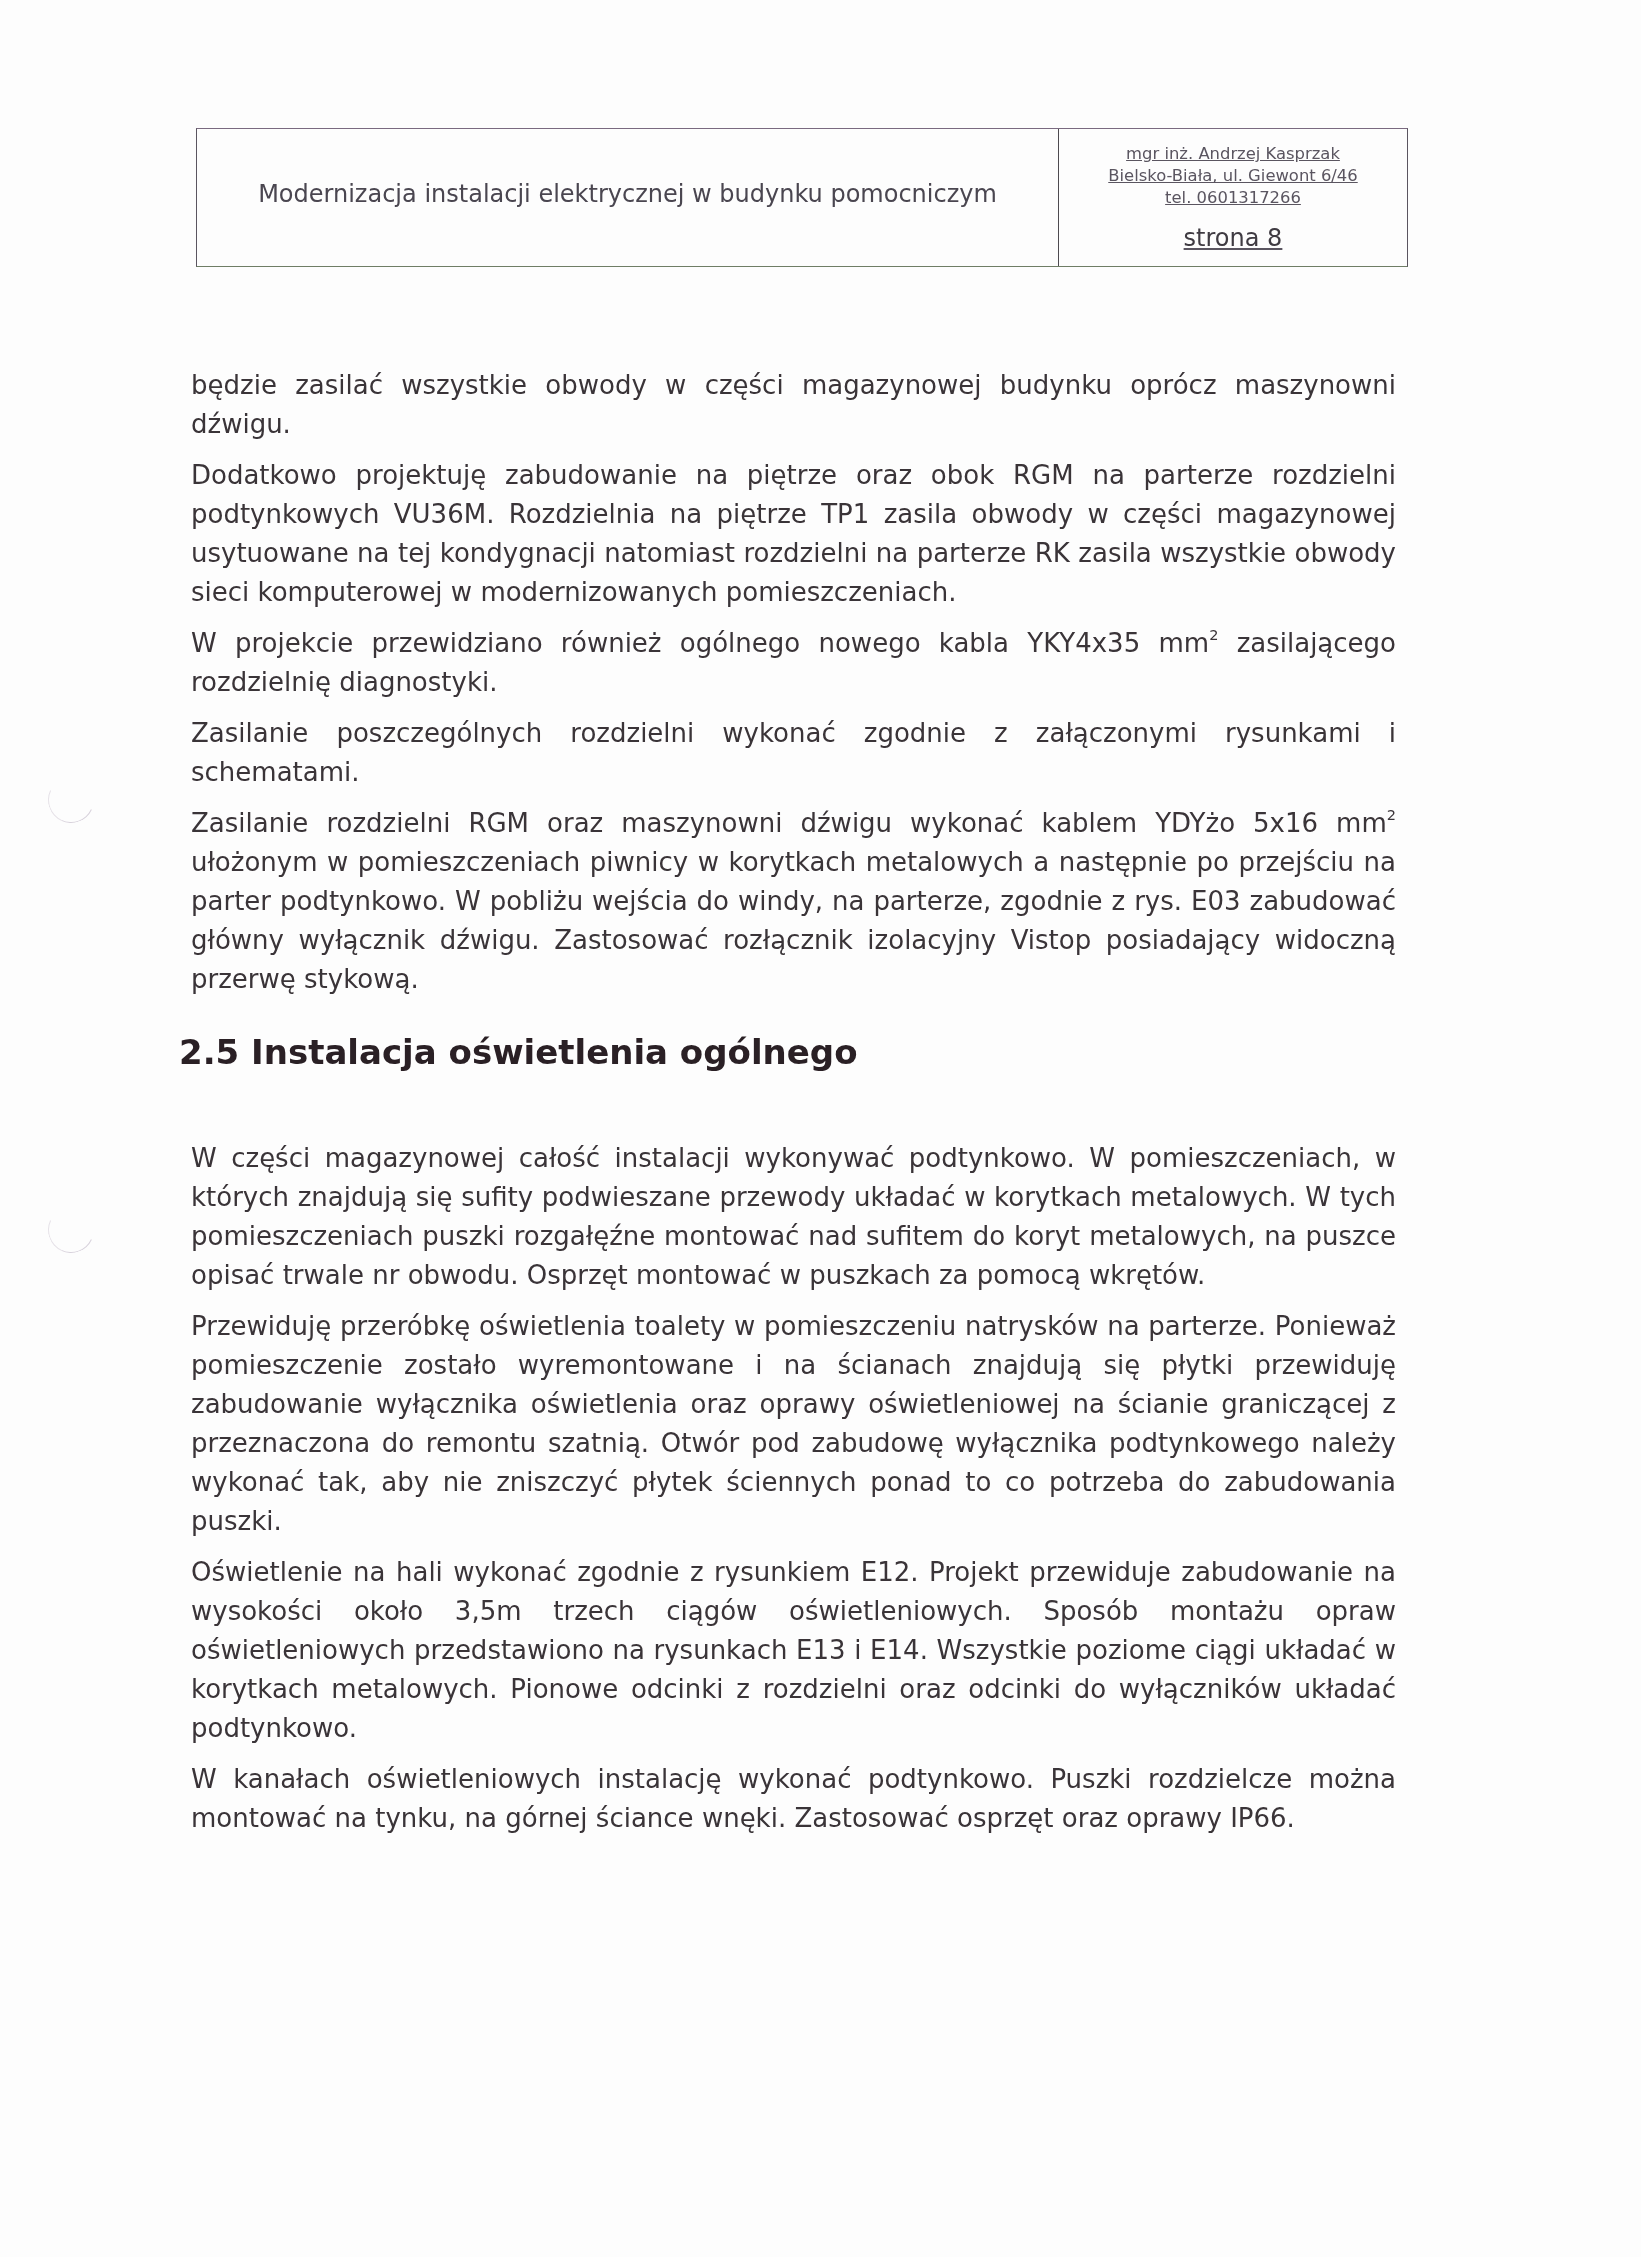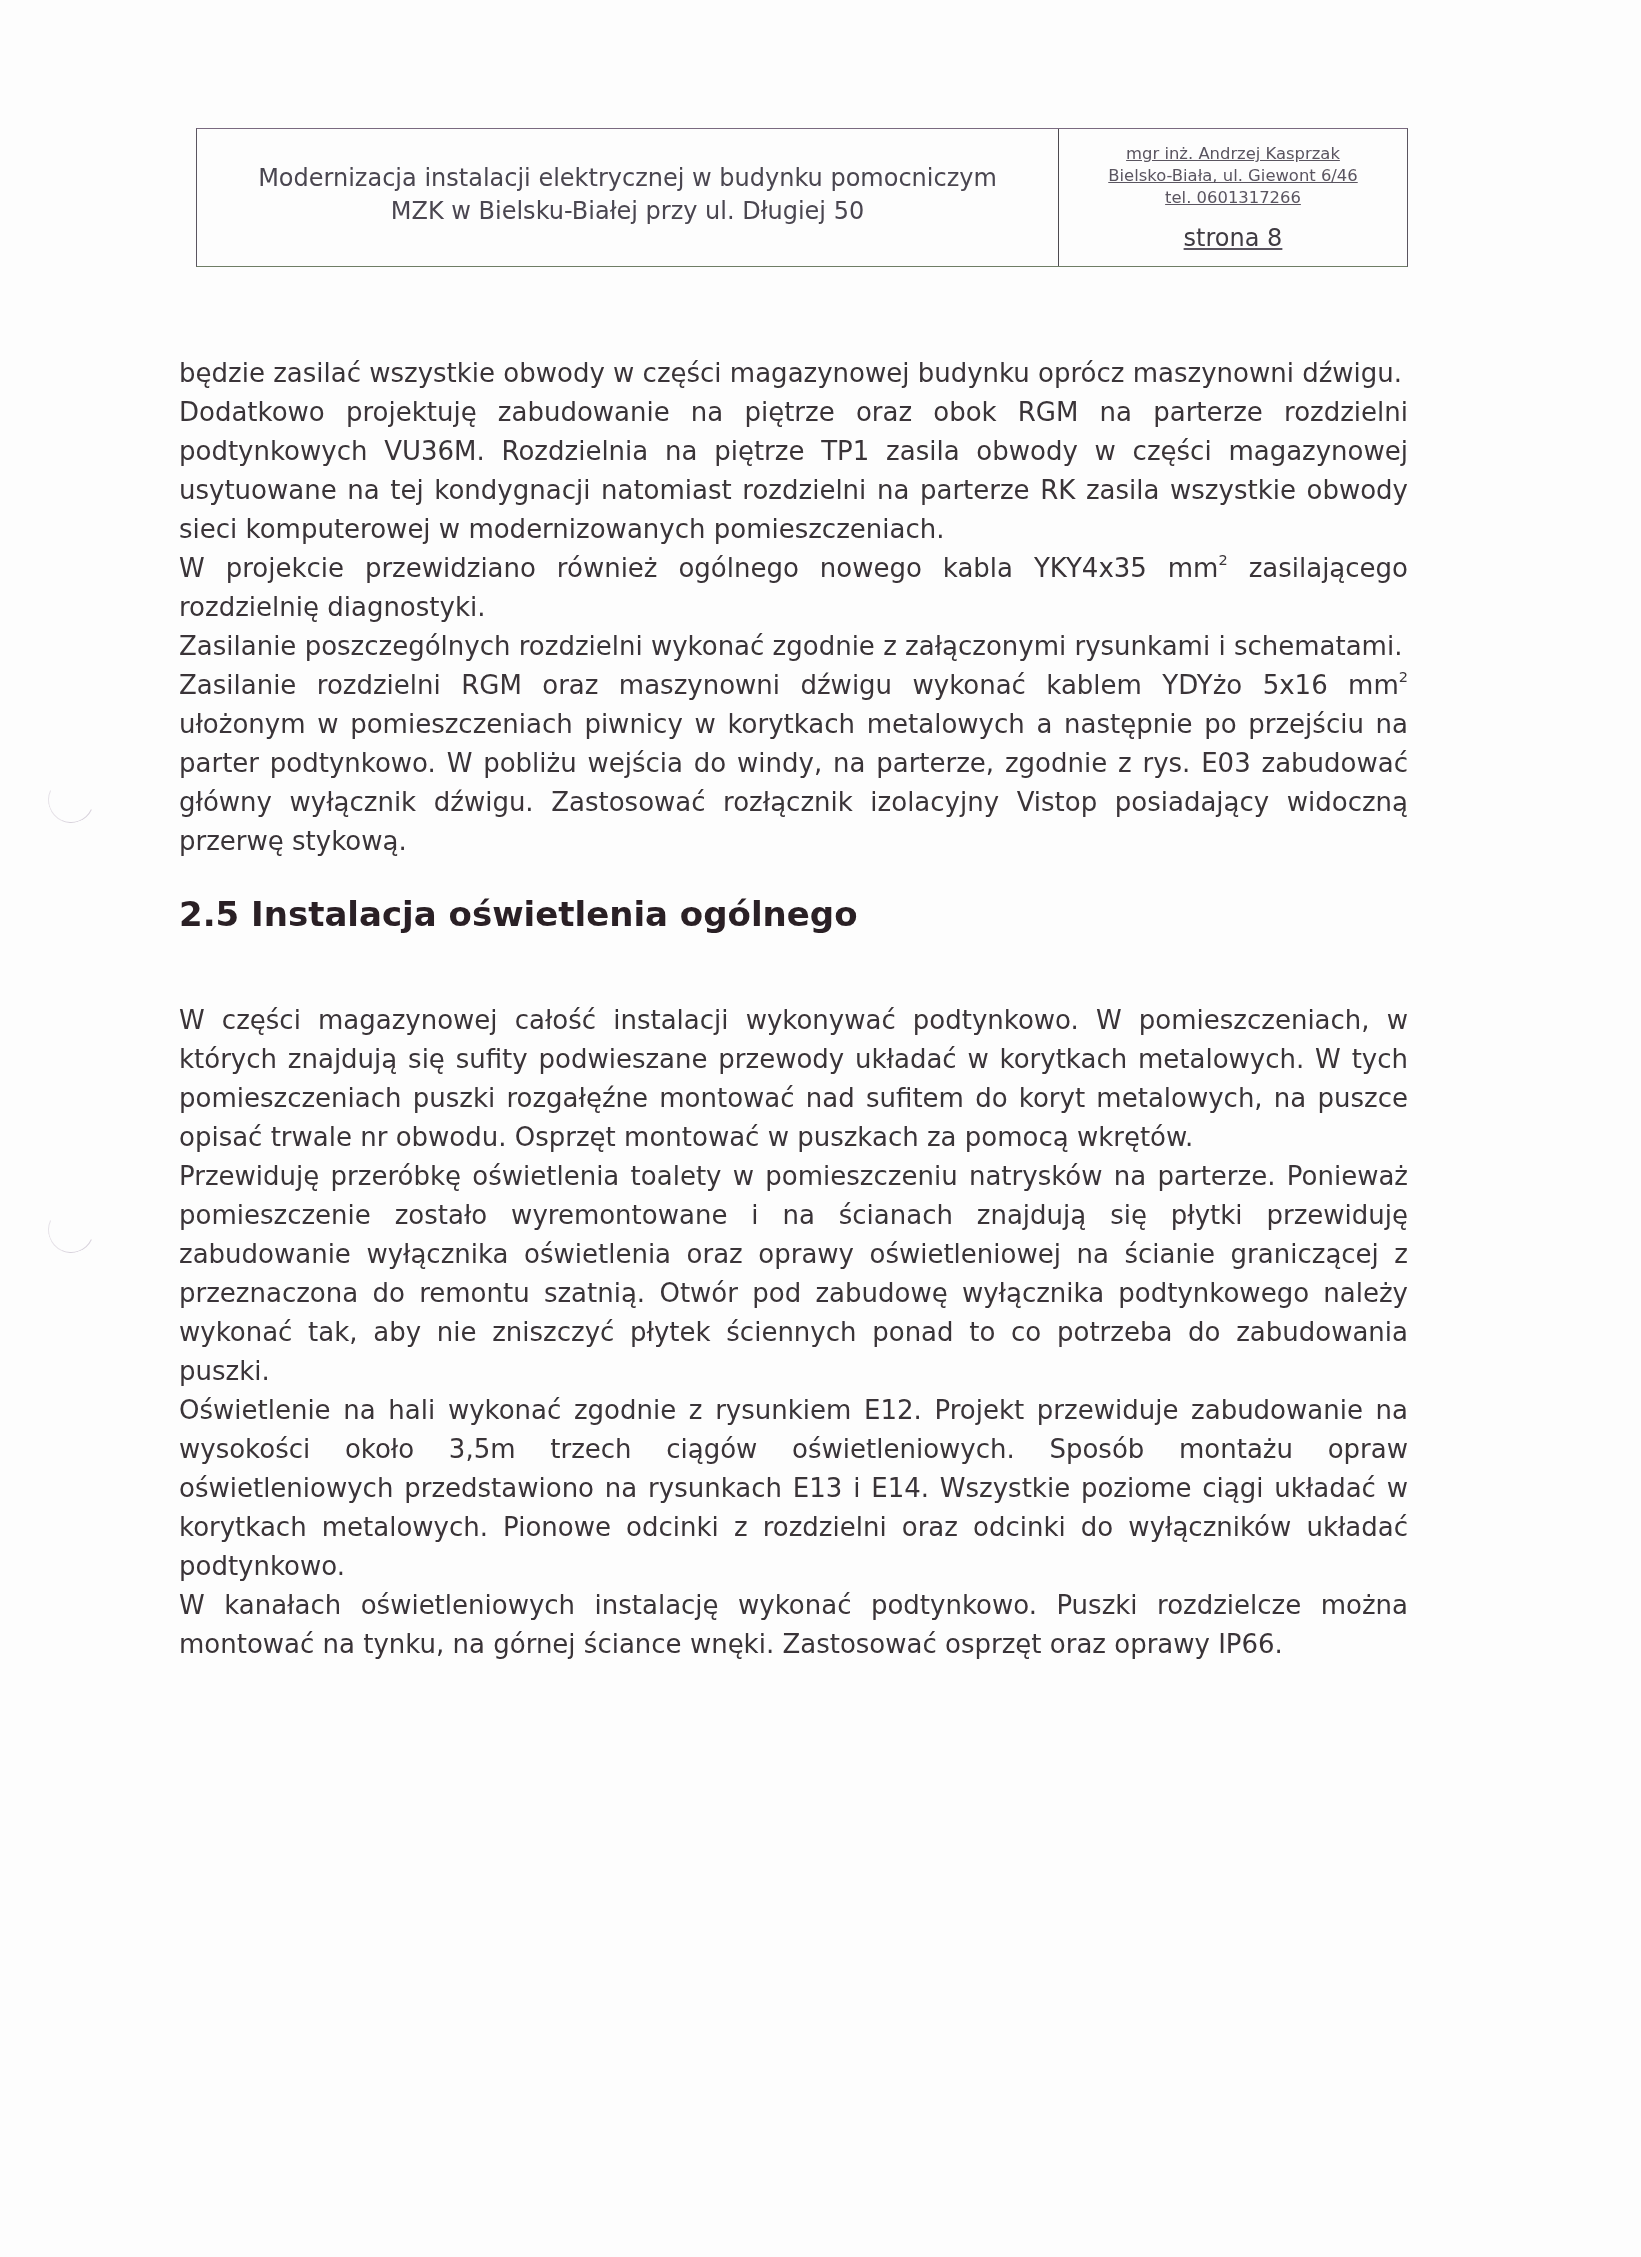--- a/index.html
+++ b/index.html
@@ -25,42 +25,41 @@
       flex: 1; display: flex; flex-direction: column; justify-content: center; align-items: center;
       text-align: center; color: #5a5560; font-size: 16.4px; line-height: 22px;
       padding-top: 3.9px;
       text-decoration: underline;
     }
     .header-right .page-num { font-size: 24px; line-height: 33px; color: #3f3b42; margin-top: 13px; }
     .content {
       position: absolute; left: 179px; top: 354px; width: 1229px;
       font-size: 26px; line-height: 39px; text-align: justify;
     }
-    .content p { margin: 0; }
+    .content p { margin: 12px; }
     .content sup { font-size: 14.5px; line-height: 0; vertical-align: 11.6px; }
     .section-heading {
       margin: 32px 0 66px 0; font-weight: bold; font-size: 34px; line-height: 42px;
       color: #2a2025; text-align: left;
     }
     .punch-hole {
       position: absolute; width: 44px; height: 44px; border-radius: 50%;
       border: 1.9px solid transparent; border-bottom-color: #d8d2dc; border-left-color: #e6e2e8;
       transform: rotate(-20deg);
     }
   </style>
 </head>
 <body>
 
 <div class="punch-hole" style="left:48px; top:777px;"></div>
 <div class="punch-hole" style="left:48px; top:1207px;"></div>
 
 <div class="header-box">
   <div class="header-left">
     <div>Modernizacja instalacji elektrycznej w budynku pomocniczym</div>
-    <div>MZK w Bielsku-Białej przy ul. Długiej 50</div>
   </div>
   <div class="header-right">
     <div>mgr inż. Andrzej Kasprzak</div>
     <div>Bielsko-Biała, ul. Giewont 6/46</div>
     <div>tel. 0601317266</div>
     <div class="page-num">strona 8</div>
   </div>
 </div>
 
 <div class="content">

